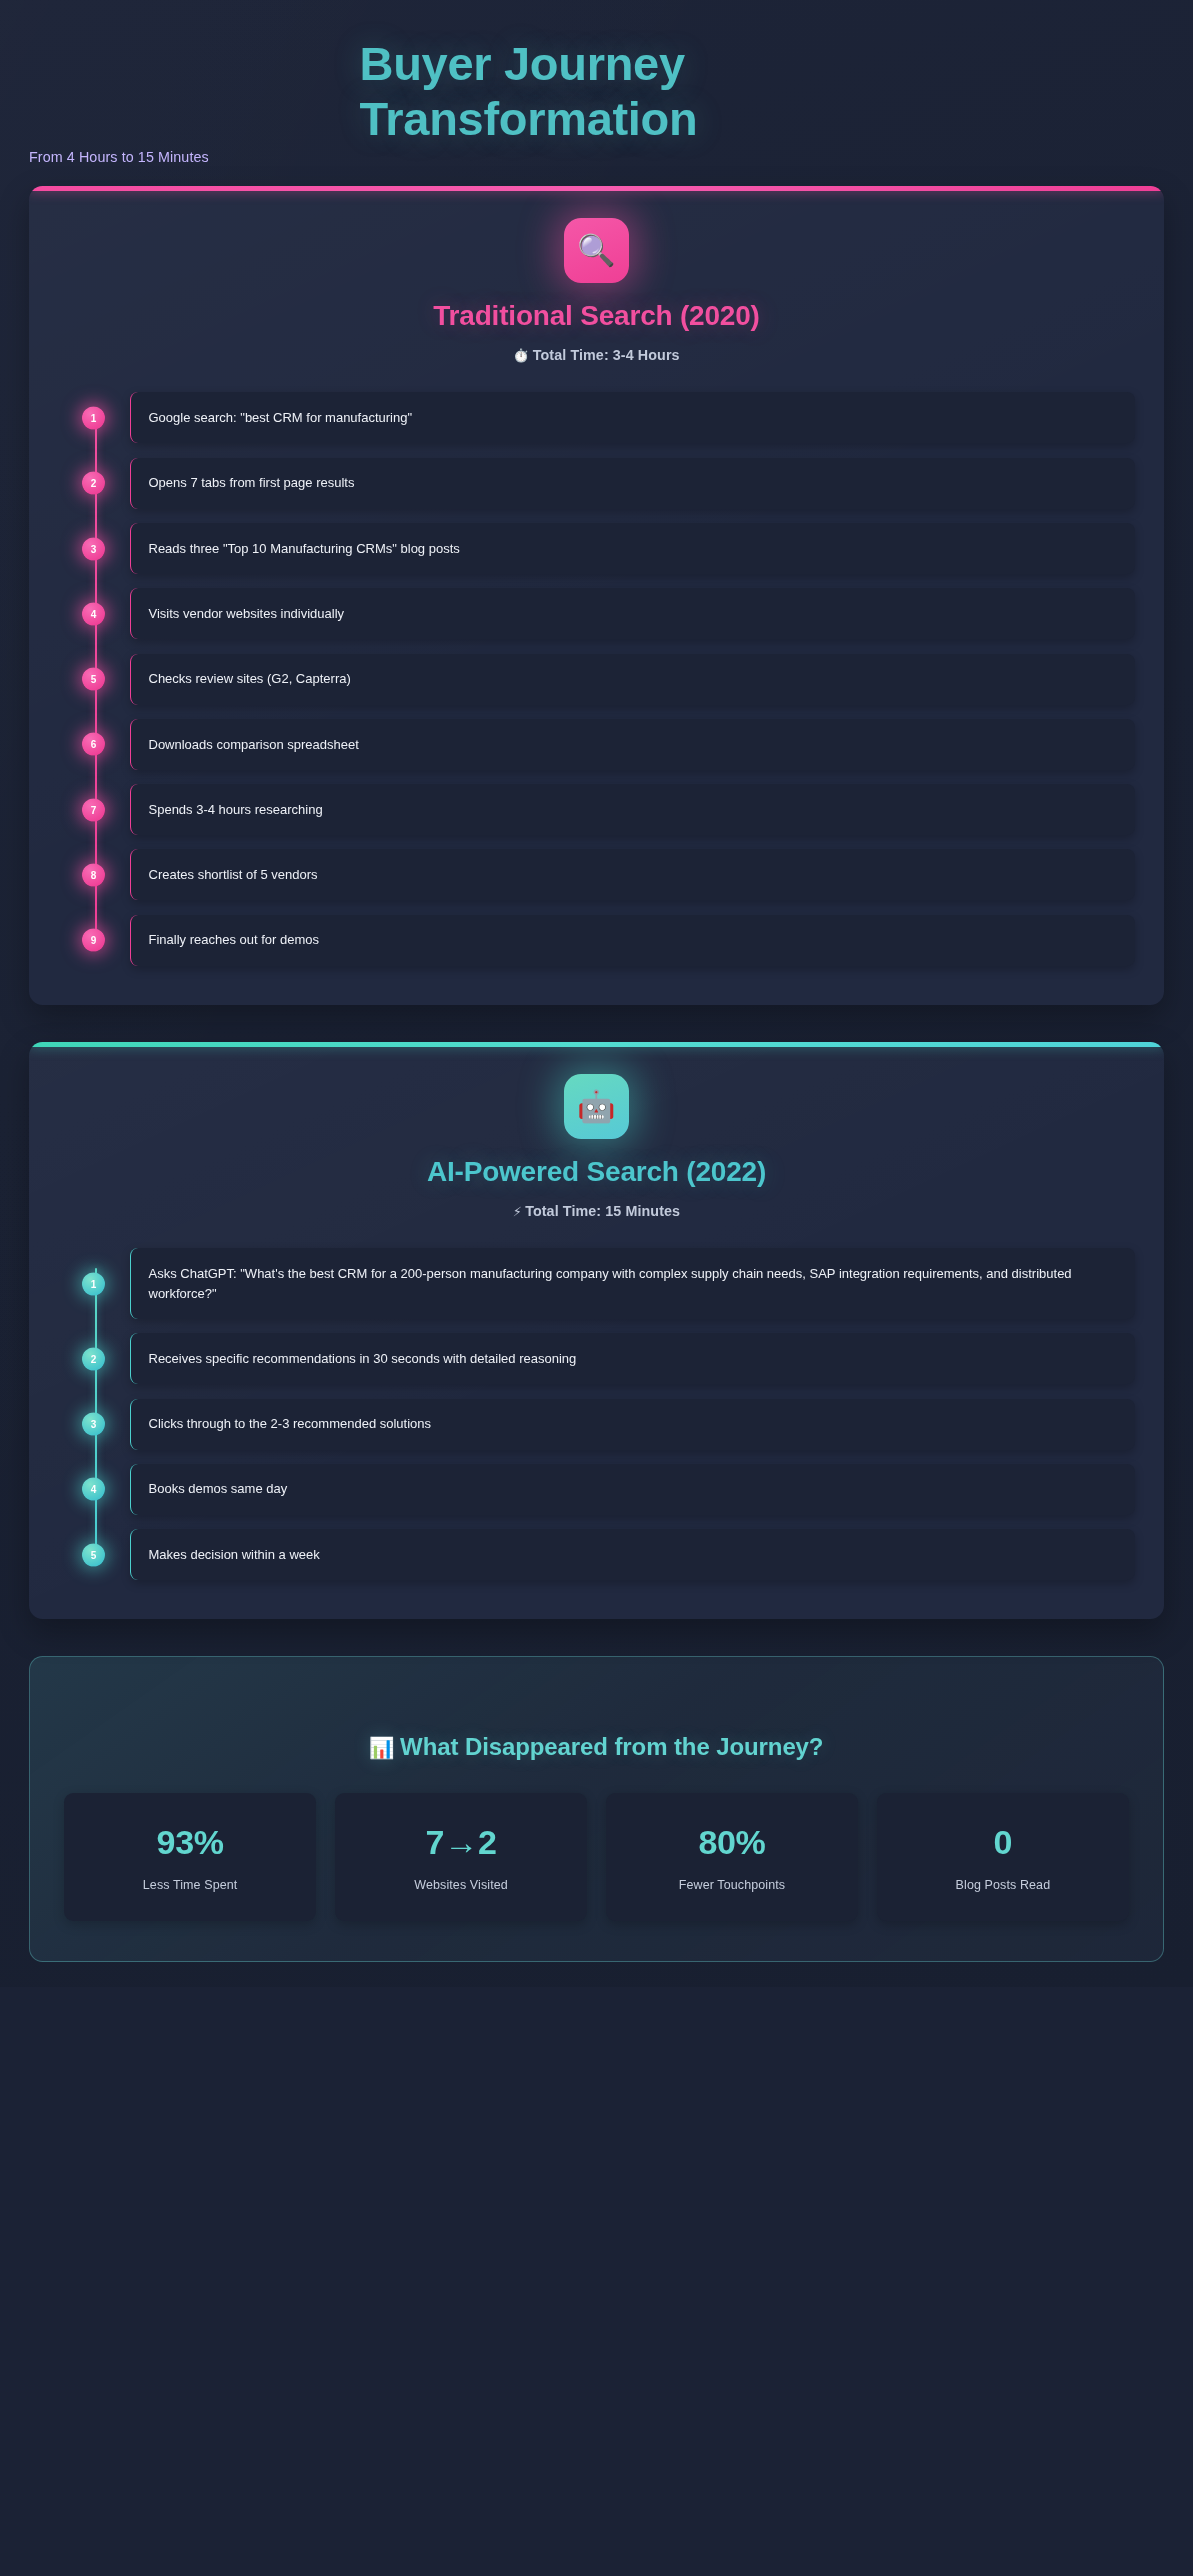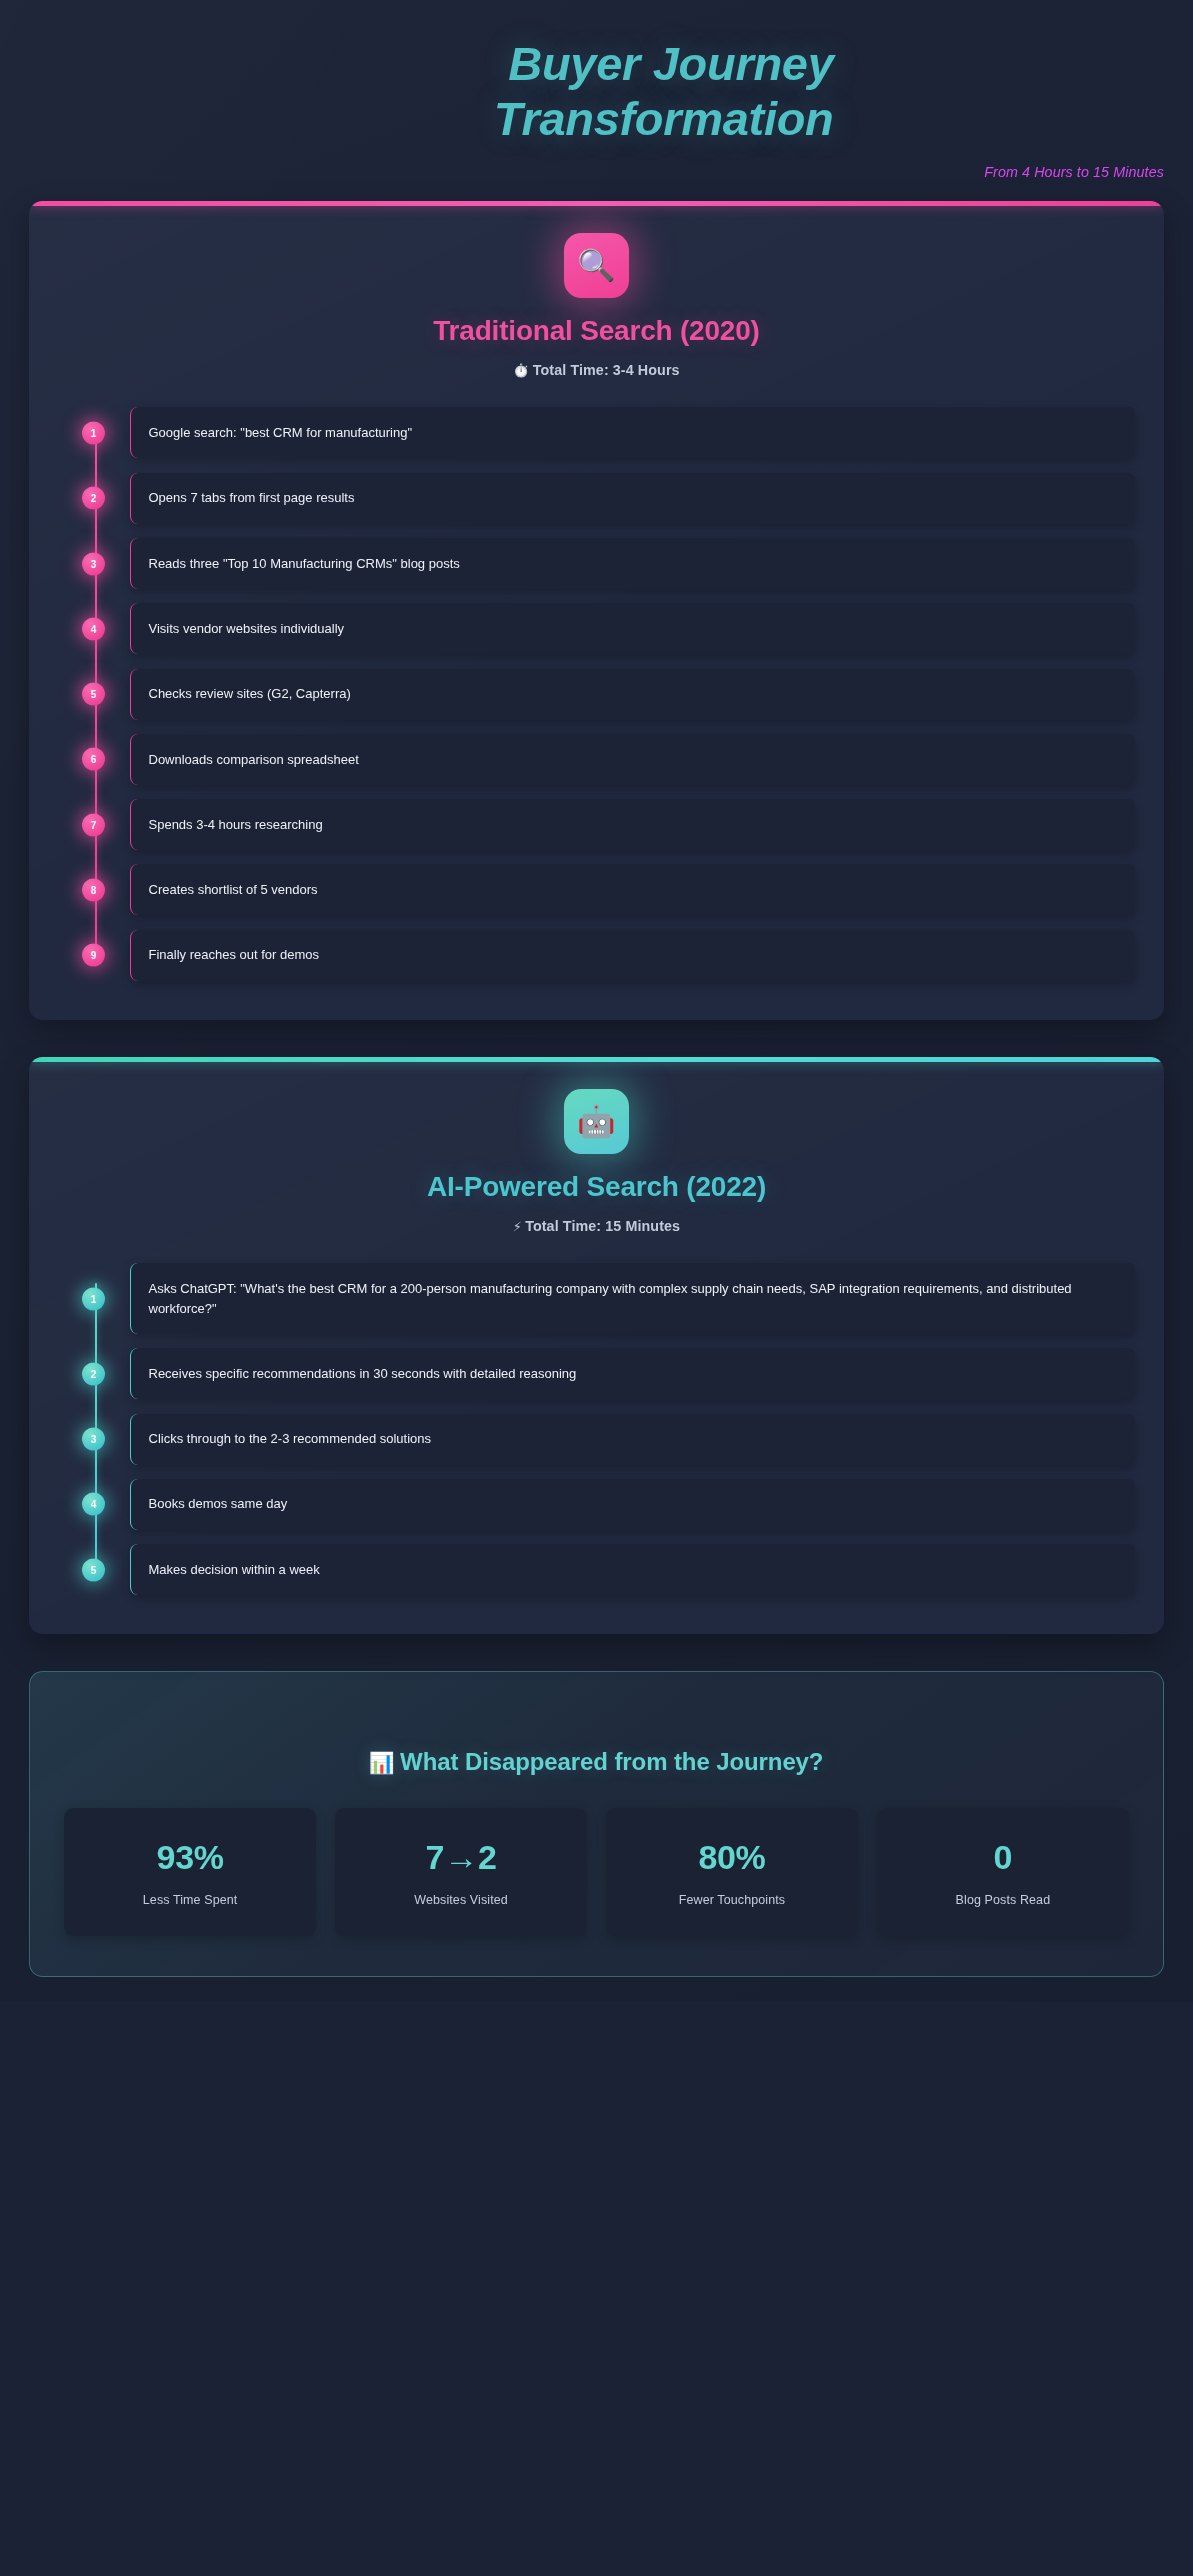--- a/index.html
+++ b/index.html
@@ -21,38 +21,37 @@
 
   .page {
     width: 1193px;
     margin: 0 auto;
     padding: 0 29px 25px 29px;
   }
 
   
   .hero {
     padding: 36px 0 21px 0;
-    text-align: right;
-    font-style: italic;
+    text-align: left;
   }
   .hero-title {
     font-size: 47px;
     line-height: 1.18;
     font-weight: 800;
     letter-spacing: -0.3px;
     color: #4fc0c4;
     max-width: 474px;
     margin: 0 auto;
     text-shadow: 0 0 29px rgba(79,192,196,0.25);
   }
   .hero-sub {
-    margin-top: 17px;
+    margin-top: 2px;
     font-size: 14.3px;
     font-weight: 400;
-    color: #d946ef;
+    color: #c4b5fd;
     letter-spacing: 0.1px;
   }
 
   
   .journey-card {
     position: relative;
     border-radius: 13.7px;
     overflow: hidden;
     margin-bottom: 37px;
     padding: 32px 29px 39px 29px;

